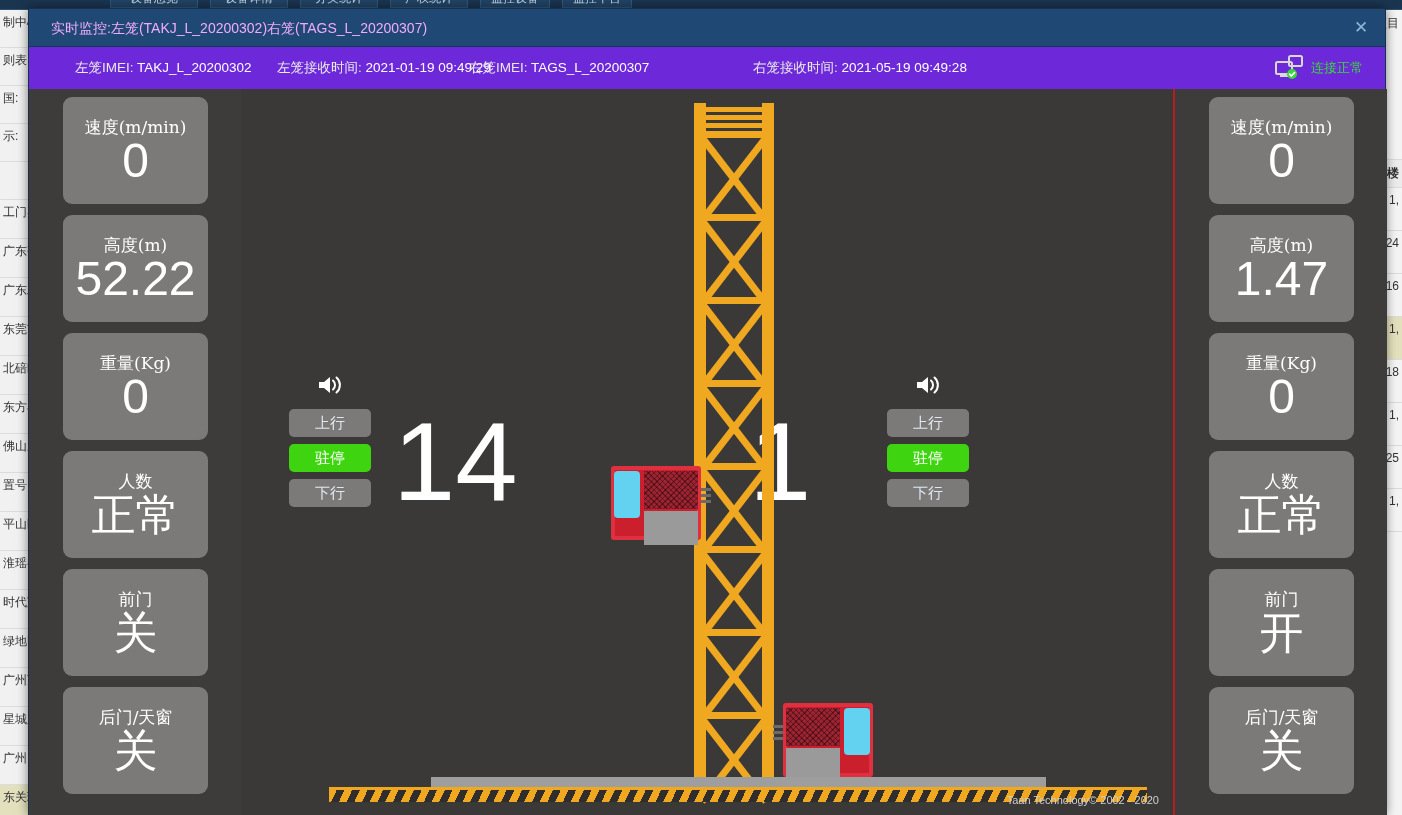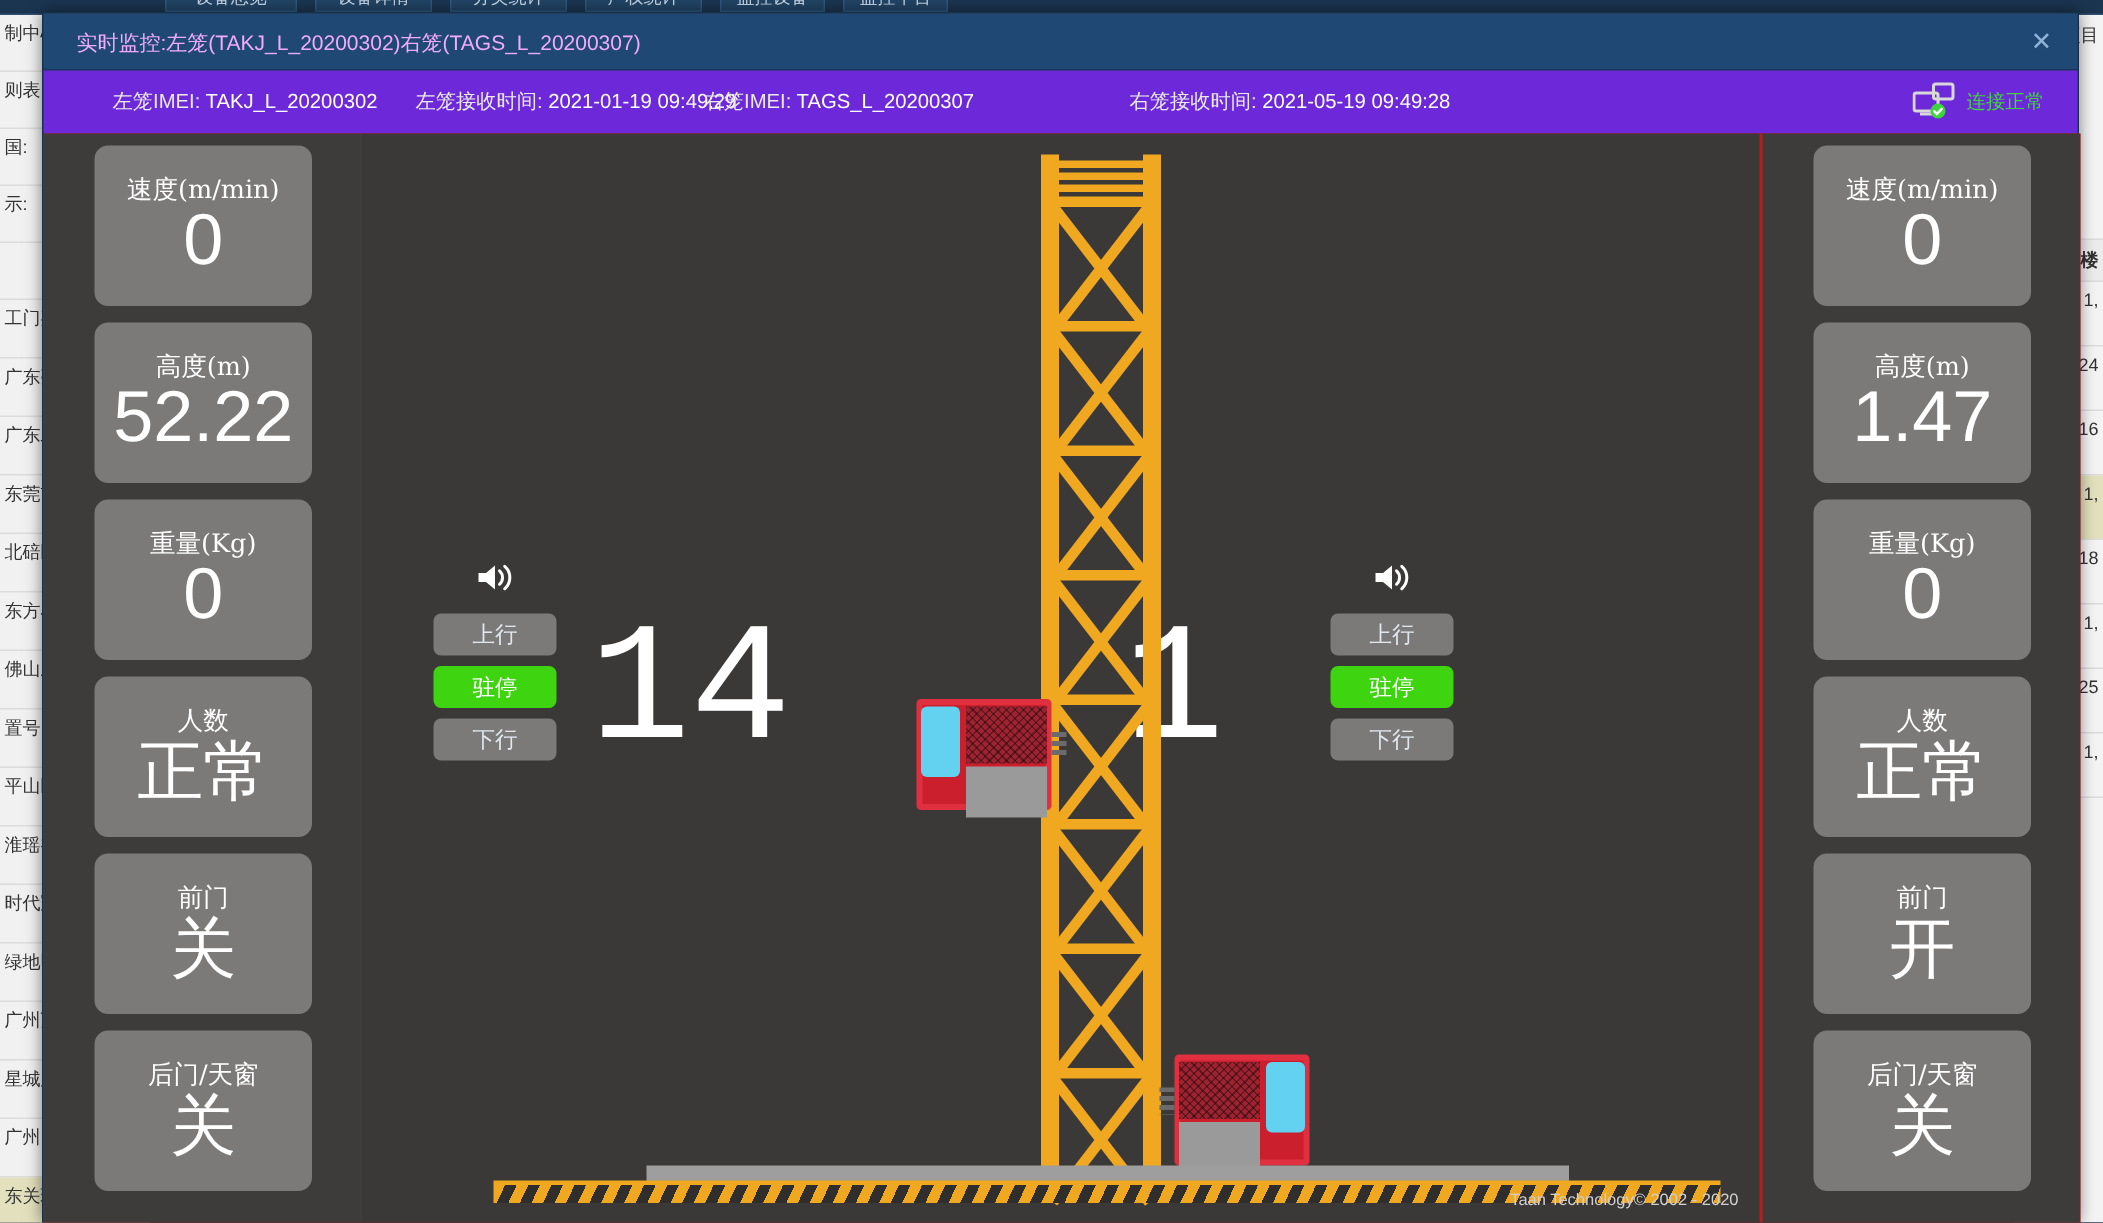--- a/index.html
+++ b/index.html
@@ -110,21 +110,21 @@
   .btn {
     width:82px; height:28px; margin-top:7px; border-radius:5px;
     background:#7b7a78; color:#dfe7ef; font-size:15px;
     font-family:"DejaVu Sans", sans-serif;
     display:flex; align-items:center; justify-content:center;
     cursor:pointer;
   }
   .btn.active { background:#3ed40f; color:#ffffff; }
   .floor-num {
     position:absolute; color:#fff; font-size:112px; line-height:112px;
-    font-family:Liberation Mono, monospace; font-weight:400;
+    font-family:Liberation Sans, sans-serif; font-weight:400;
   }
 
   
   #tower { position:absolute; left:453px; top:14px; width:80px; height:694px; }
   .leg { position:absolute; top:0; width:12px; height:694px; background:#efa820; }
   .leg.l { left:0; } .leg.r { right:0; }
   .caphbar { position:absolute; left:6px; width:68px; height:5px; background:#efa820; }
   .rung { position:absolute; left:8px; width:64px; height:7px; background:#efa820; }
   .diag { position:absolute; left:0; width:56px; height:7px; background:#efa820;
           transform-origin:left center; }

